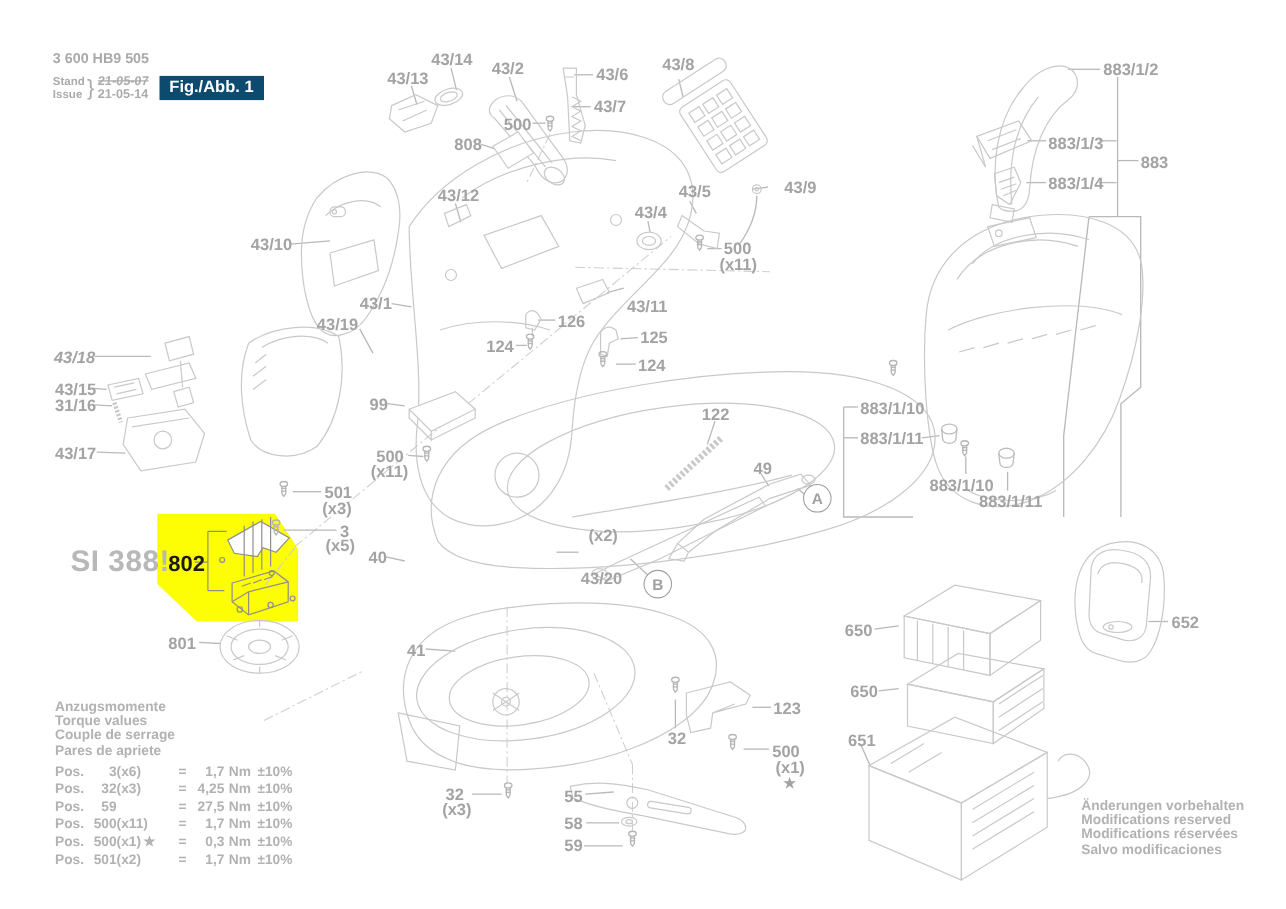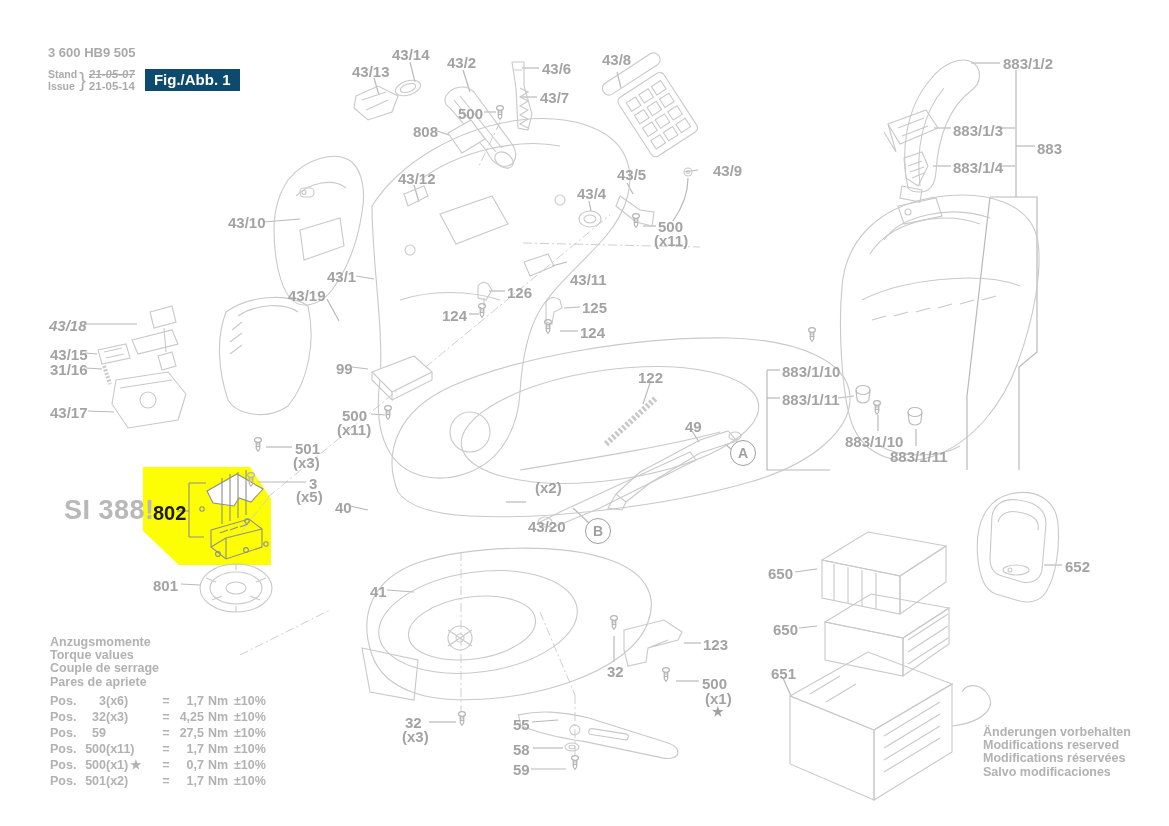--- a/index.html
+++ b/index.html
@@ -434,21 +434,21 @@
           <span class="tq-eq">=</span>
           <span class="tq-val">1,7</span>
           <span>Nm</span>
           <span>±10%</span>
         </div>
         <div class="tq-row">
           <span>Pos.</span>
           <span class="tq-num">500</span>
           <span class="tq-mult"><span>(x1)</span><span style="margin-left: 2px;">★</span></span>
           <span class="tq-eq">=</span>
-          <span class="tq-val">0,7</span>
+          <span class="tq-val">0,3</span>
           <span>Nm</span>
           <span>±10%</span>
         </div>
         <div class="tq-row">
           <span>Pos.</span>
           <span class="tq-num">501</span>
           <span class="tq-mult"><span>(x2)</span><span style="margin-left: 2px;"></span></span>
           <span class="tq-eq">=</span>
           <span class="tq-val">1,7</span>
           <span>Nm</span>

